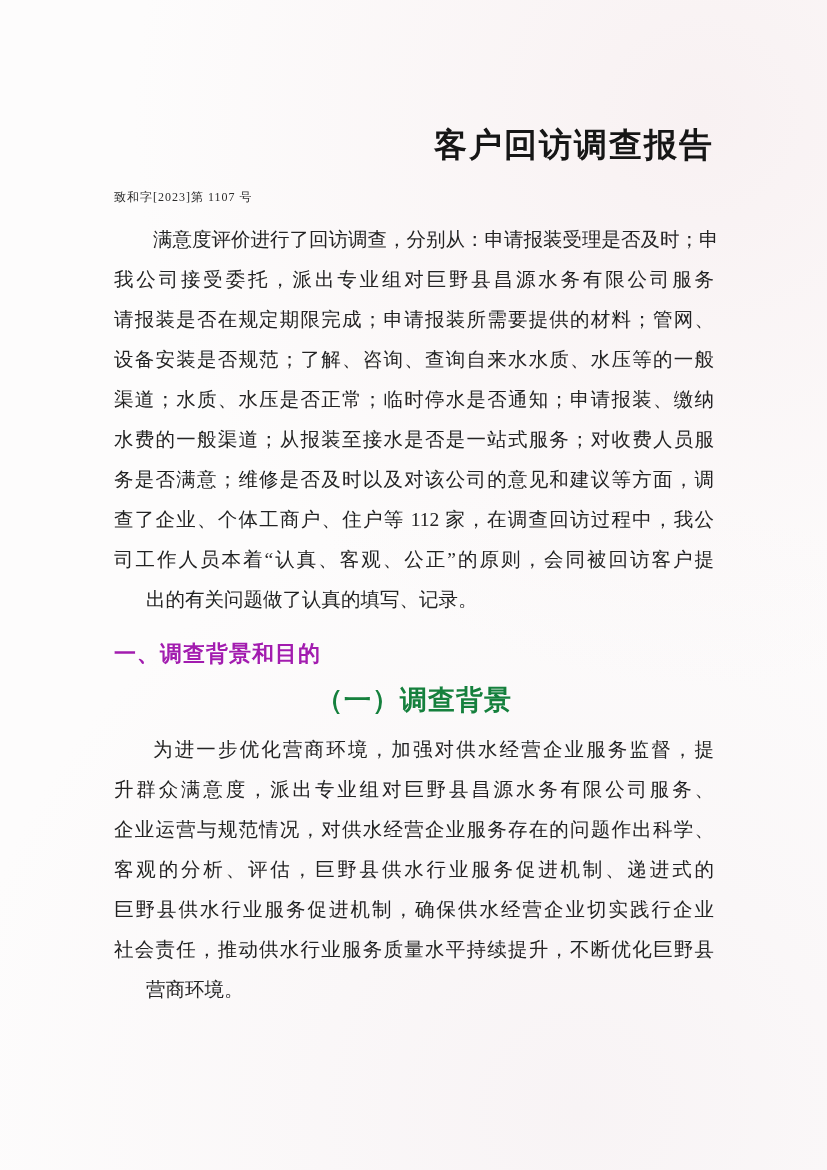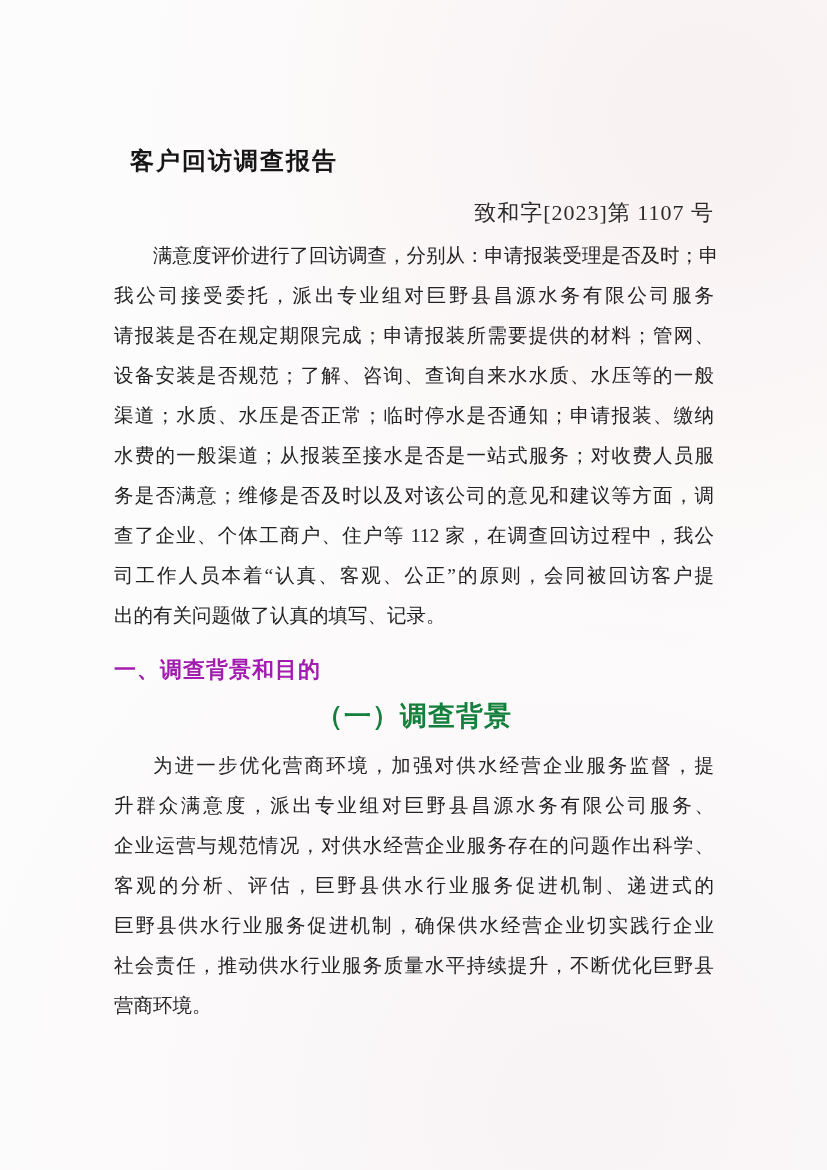--- a/index.html
+++ b/index.html
@@ -18,35 +18,35 @@
     overflow: hidden;
   }
   .page {
     position: relative;
     width: 827px;
     height: 1170px;
     box-sizing: border-box;
     padding: 122px 113px 0 114px;
   }
   .doc-title {
-    margin: 16px;
+    margin: 0;
     width: 600px;
-    text-align: left;
-    font-size: 24px;
+    text-align: right;
+    font-size: 33px;
     line-height: 46px;
     font-weight: 700;
     letter-spacing: 2px;
     color: #161616;
     font-family: "Liberation Serif", serif;
   }
   .doc-number {
     margin: 16px 0 0 0;
     width: 600px;
-    text-align: right;
-    font-size: 22px;
+    text-align: left;
+    font-size: 12px;
     line-height: 26px;
     color: #2a2a2a;
     letter-spacing: 1px;
   }
   .para {
     width: 600px;
     margin-top: 10px;
   }
   .para-line {
     height: 40px;
@@ -55,20 +55,21 @@
     text-align: justify;
     text-align-last: justify;
     white-space: nowrap;
     color: #232323;
   }
   .para-line:first-child {
     text-indent: 2em;
   }
   .para-line:last-child {
     text-align-last: left;
+    margin-left: 32px;
   }
   .section-heading {
     margin: 14px 0 0 0;
     width: 600px;
     font-family: "Liberation Sans", sans-serif;
     font-weight: 700;
     font-size: 22px;
     line-height: 40px;
     color: #a21caf;
     letter-spacing: 1px;

